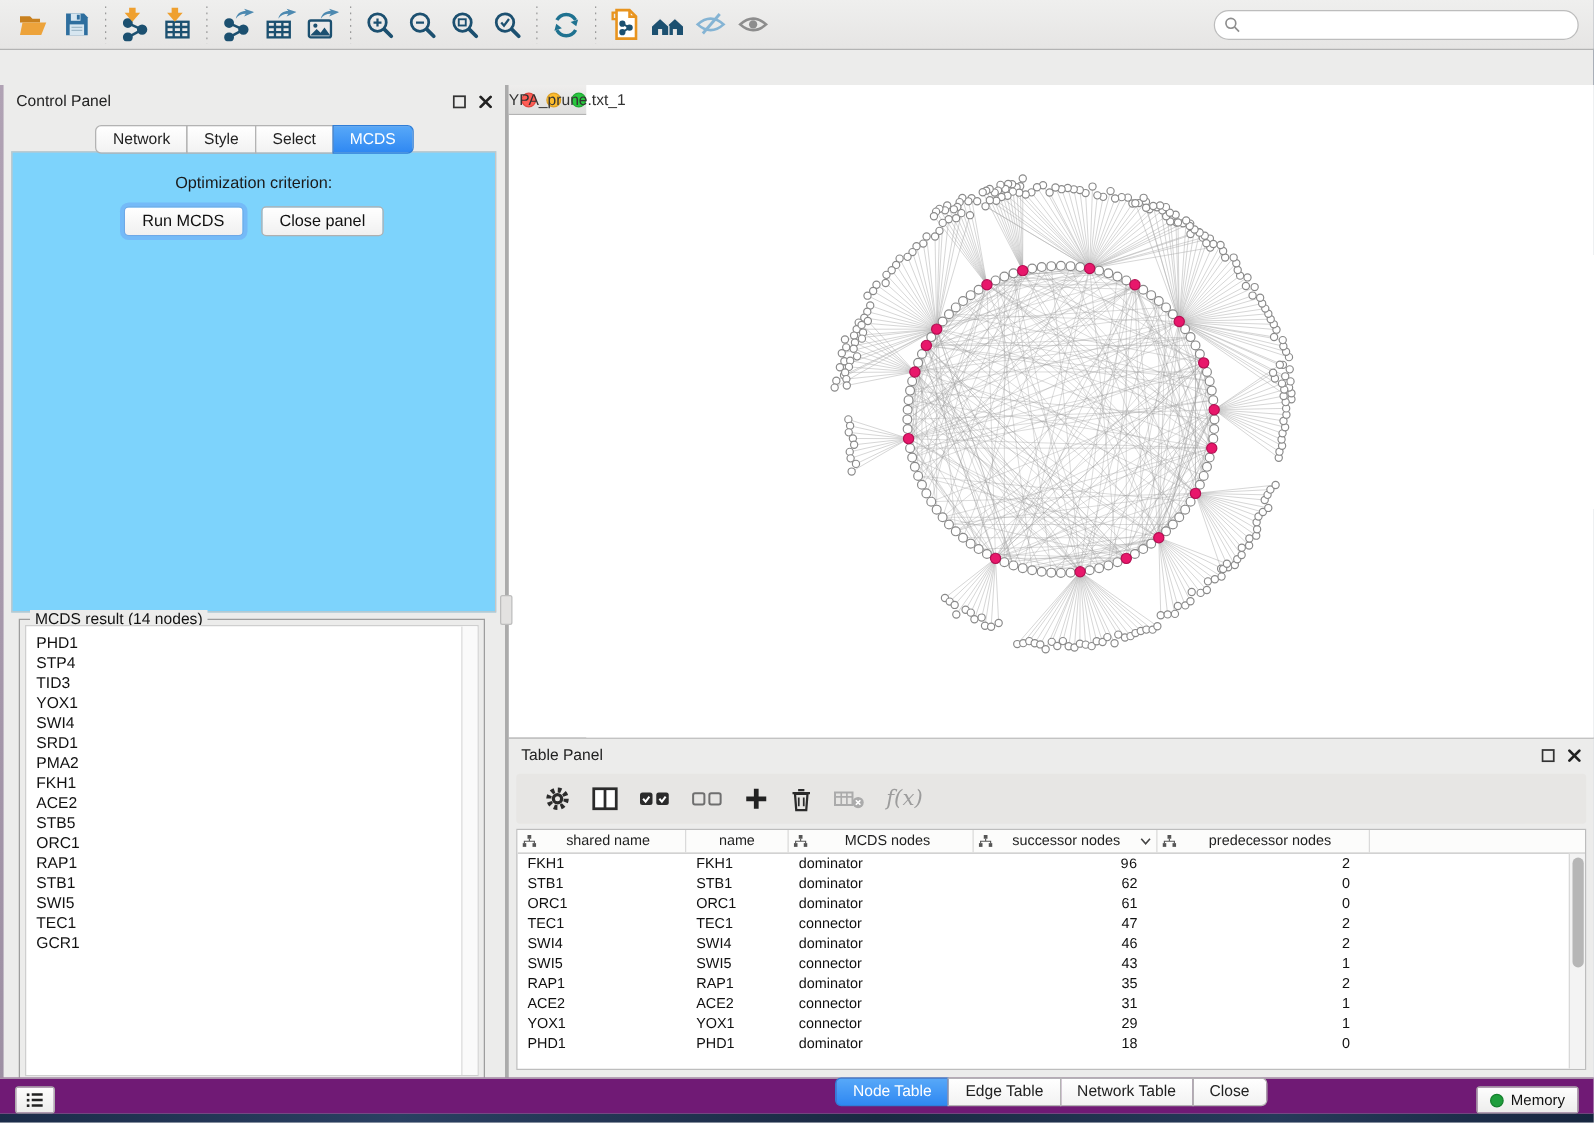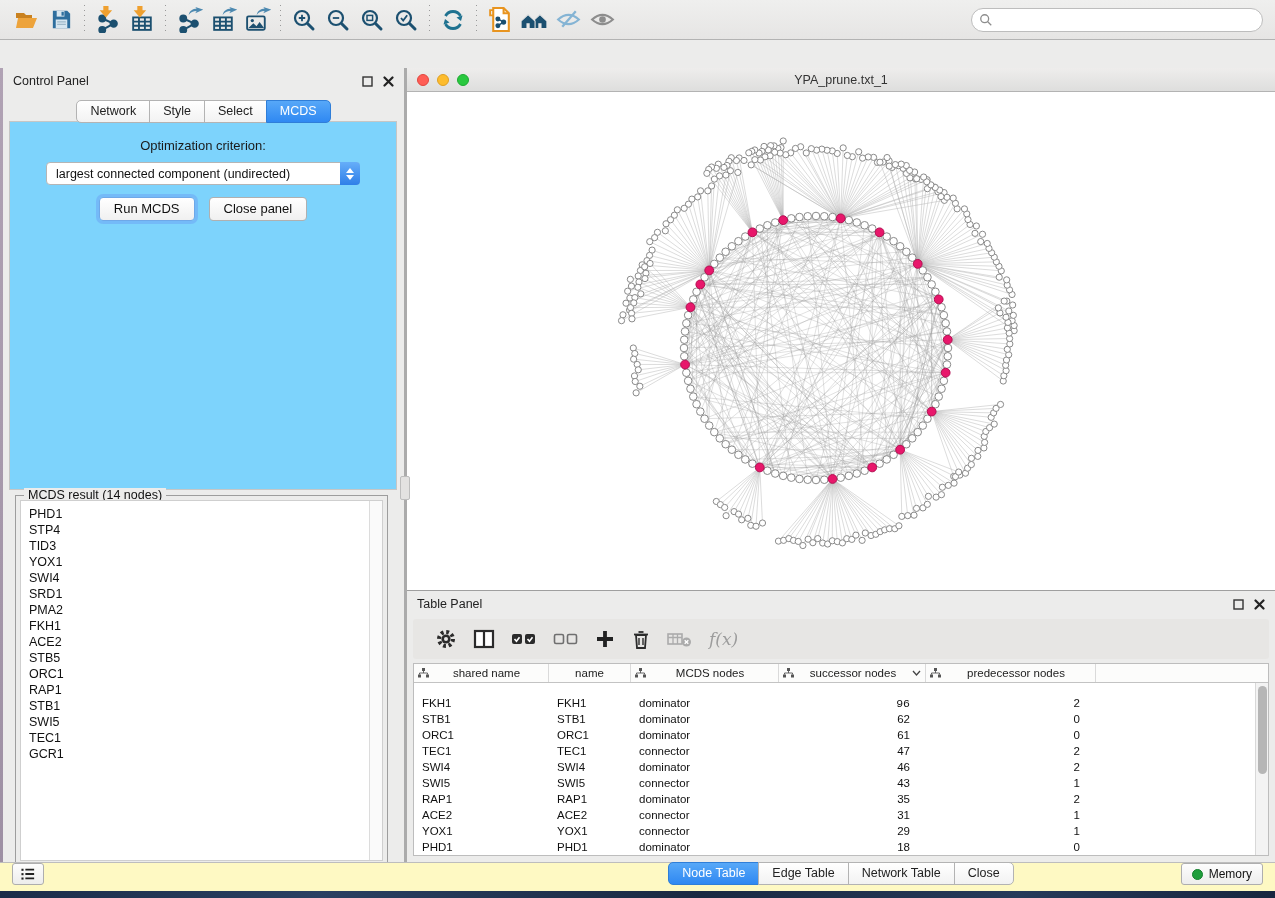--- a/index.html
+++ b/index.html
@@ -61,55 +61,55 @@
     border:1px solid #9d9d9d; }
   .group-legend { position:absolute; top:-8px; left:8px; background:#ececeb; padding:0 4px;
     font-size:12.5px; color:#111; }
   .mcds-list { position:absolute; inset:4px 4px 4px 4px; background:#fff; border:1px solid #cfcfcf;
     overflow:hidden; display:flex; }
   .mcds-items { flex:1; padding:5px 0 0 8px; }
   .mcds-item { font-size:12.5px; color:#111; line-height:16px; }
   .mcds-scroll { width:13px; background:#fafafa; border-left:1px solid #dcdcdc; }
 
   
-  .net-window { height:523px; display:flex; flex-direction:column; border-bottom:1px solid #9f9f9f; }
+  .net-window { height:523px; display:flex; flex-direction:row; border-bottom:1px solid #9f9f9f; }
   .titlebar { height:24px; background:linear-gradient(#eeedec,#dededd); border-bottom:1px solid #b3b3b3;
     display:flex; align-items:center; position:relative; padding-left:10px; }
   .lights { display:flex; gap:8px; }
   .light { width:12px; height:12px; border-radius:50%; }
   .light.red { background:#ff5d55; border:1px solid #e1463f; }
   .light.yellow { background:#fdbc2d; border:1px solid #dfa023; }
   .light.green { background:#29c83f; border:1px solid #1eaa32; }
   .titlebar .win-title { position:absolute; left:0; right:0; text-align:center; font-size:12.5px; color:#333; }
   .net-canvas { flex:1; background:#fff; }
 
   
   .table-panel { height:299px; background:#ececeb; display:flex; flex-direction:column; }
   .tp-toolbar { height:40px; margin:2px 6px 0; background:#e7e6e4; border-radius:3px;
     display:flex; align-items:center; gap:16px; padding-left:22px; }
   .fx { font-family:"DejaVu Serif", serif; font-style:italic; font-size:17px; color:#9c9c9c; }
   .tp-table { flex:1; margin:4px 6px 0; background:#fff; border:1px solid #bdbdbd;
-    position:relative; overflow:hidden; display:flex; flex-direction:column;gap:12px; }
+    position:relative; overflow:hidden; display:flex; flex-direction:column; }
   .tp-head { height:19px; display:flex; background:#fcfcfb; border-bottom:1px solid #c3c3c3; }
   .th { display:flex; align-items:center; border-right:1px solid #dadada; font-size:11.5px; color:#222;
     padding:0 4px; }
   .th .lbl { margin:0 auto; }
   .tp-body { flex:1; position:relative; }
   .tr { display:flex; height:16px; align-items:center; }
   .td { font-size:11.5px; color:#111; padding-left:8px; white-space:nowrap; overflow:hidden; }
   .td.num { text-align:right; padding-right:16px; padding-left:0; }
   .tp-scroll { position:absolute; right:0; top:19px; bottom:0; width:13px; background:#f3f3f3;
     border-left:1px solid #d8d8d8; }
   .tp-scroll .thumb { position:absolute; top:3px; left:2px; width:9px; height:88px;
     background:#b6b6b6; border-radius:5px; }
   .tp-tabs-strip { height:34px; display:flex; justify-content:center; align-items:center; }
 
   
-  .statusbar { position:absolute; left:0; bottom:7px; width:1275px; height:29px; background:#fef9c3;
-    border-top:1px solid #bdbdbd; display:flex; align-items:flex-start; padding:0 12px; }
+  .statusbar { position:absolute; left:0; bottom:7px; width:1275px; height:29px; background:#701a75;
+    border-top:1px solid #bdbdbd; display:flex; align-items:flex-end; padding:0 12px; }
   .status-btn { width:32px; height:22px; border:1px solid #aeaeae; border-radius:3px;
     background:linear-gradient(#fdfdfd,#ededec); display:flex; align-items:center; justify-content:center; }
   .memory-btn { margin-left:auto; height:22px; border:1px solid #aeaeae; border-radius:3px;
     background:linear-gradient(#fdfdfd,#ededec); display:flex; align-items:center; gap:6px;
     padding:0 10px; font-size:12px; color:#111; }
   .mem-dot { width:11px; height:11px; border-radius:50%; background:#1f9e3c; border:1px solid #15802d; }
   .wall-bottom { position:absolute; left:0; bottom:0; width:1275px; height:7px;
     background:linear-gradient(90deg,#1b2c49,#2a4062 25%,#1a2942 55%,#263a5a 80%,#17263f); }
   svg.icon { display:block; }
 </style>
@@ -280,27 +280,20 @@
           <svg width="11" height="11" viewBox="0 0 11 11">
             <rect x="1" y="1" width="9" height="9" fill="none" stroke="#333" stroke-width="1.4"></rect>
           </svg>
           <svg width="11" height="11" viewBox="0 0 11 11">
             <path d="M1.5 1.5 L9.5 9.5 M9.5 1.5 L1.5 9.5" stroke="#222" stroke-width="2.2" stroke-linecap="round"></path>
           </svg>
         </span>
       </div>
       <div class="tab-content">
         <div class="opt-label">Optimization criterion:</div>
-        <div class="select-box">
-          <span class="val">largest connected component (undirected)</span>
-          <span class="stepper">
-            <span class="tri-up"></span>
-              <span class="tri-dn"></span>
-          </span>
-        </div>
         <div class="btn-row">
           <button class="mac-btn focused">Run MCDS</button>
           <button class="mac-btn">Close panel</button>
         </div>
       </div>
       <div class="tab-strip ctrl-tabs" id="ctrl-tabs">
           <div class="seg-tab">Network</div>
           <div class="seg-tab">Style</div>
           <div class="seg-tab">Select</div>
           <div class="seg-tab active">MCDS</div>

